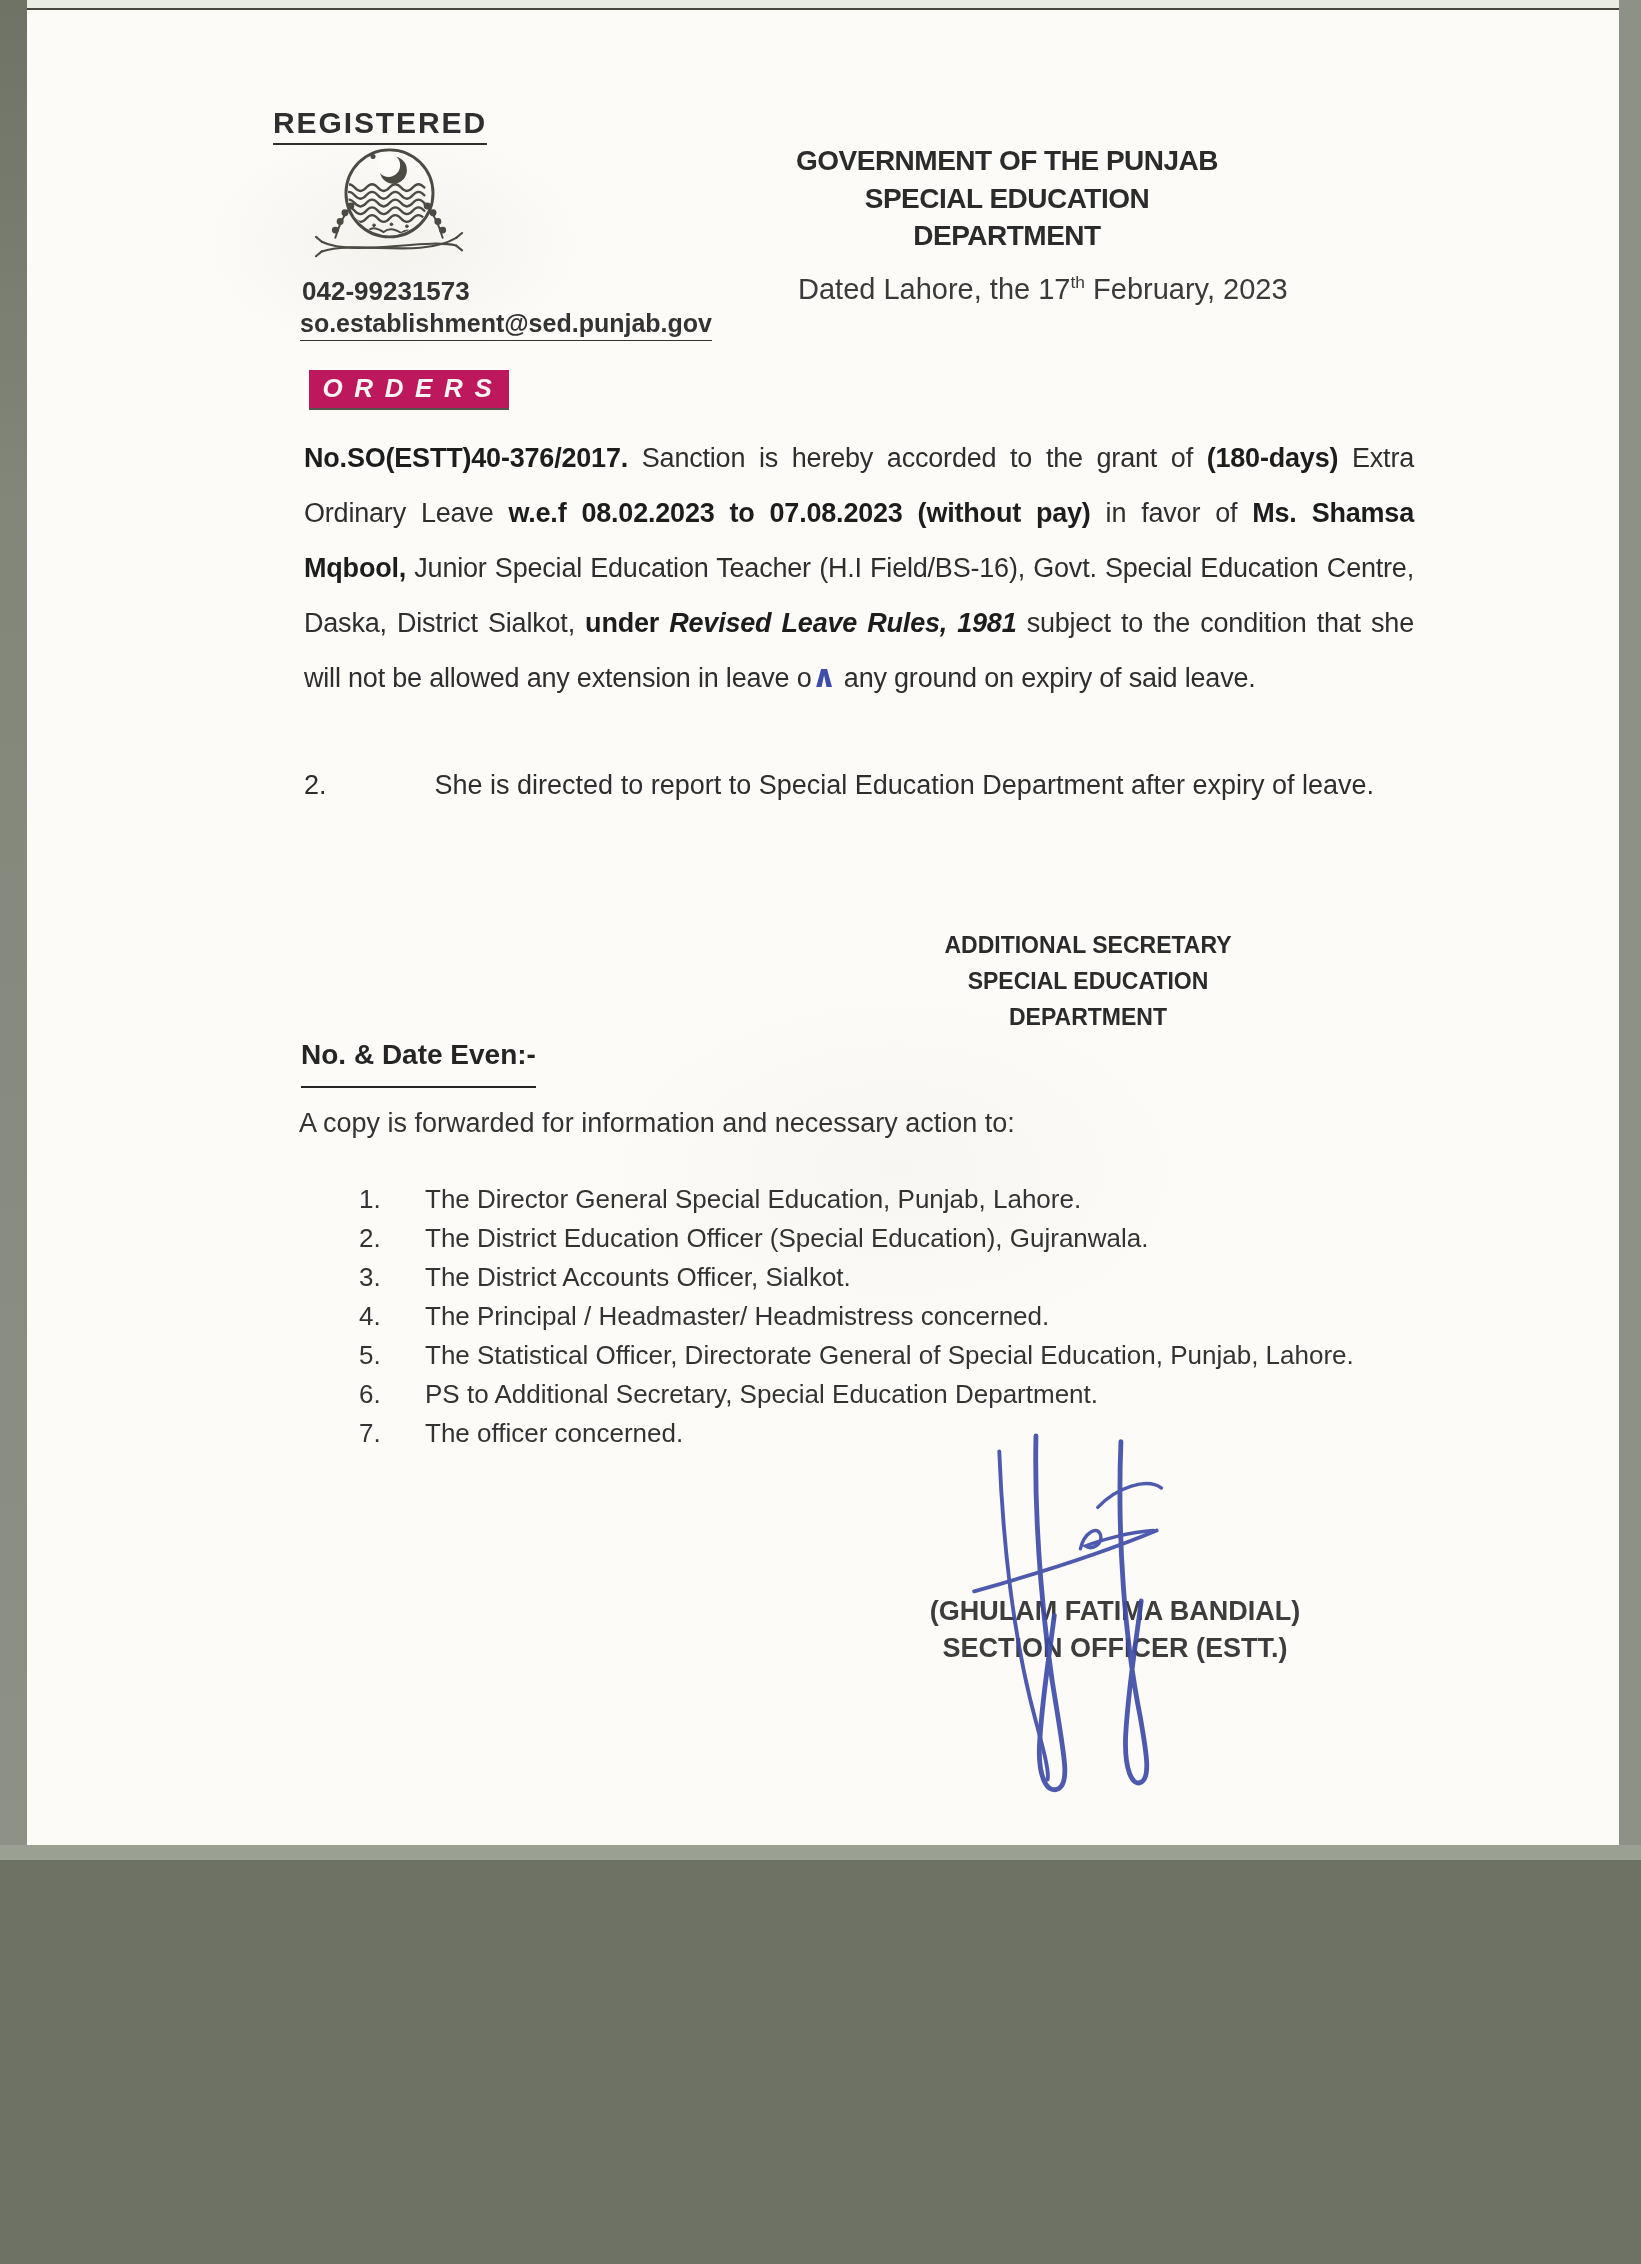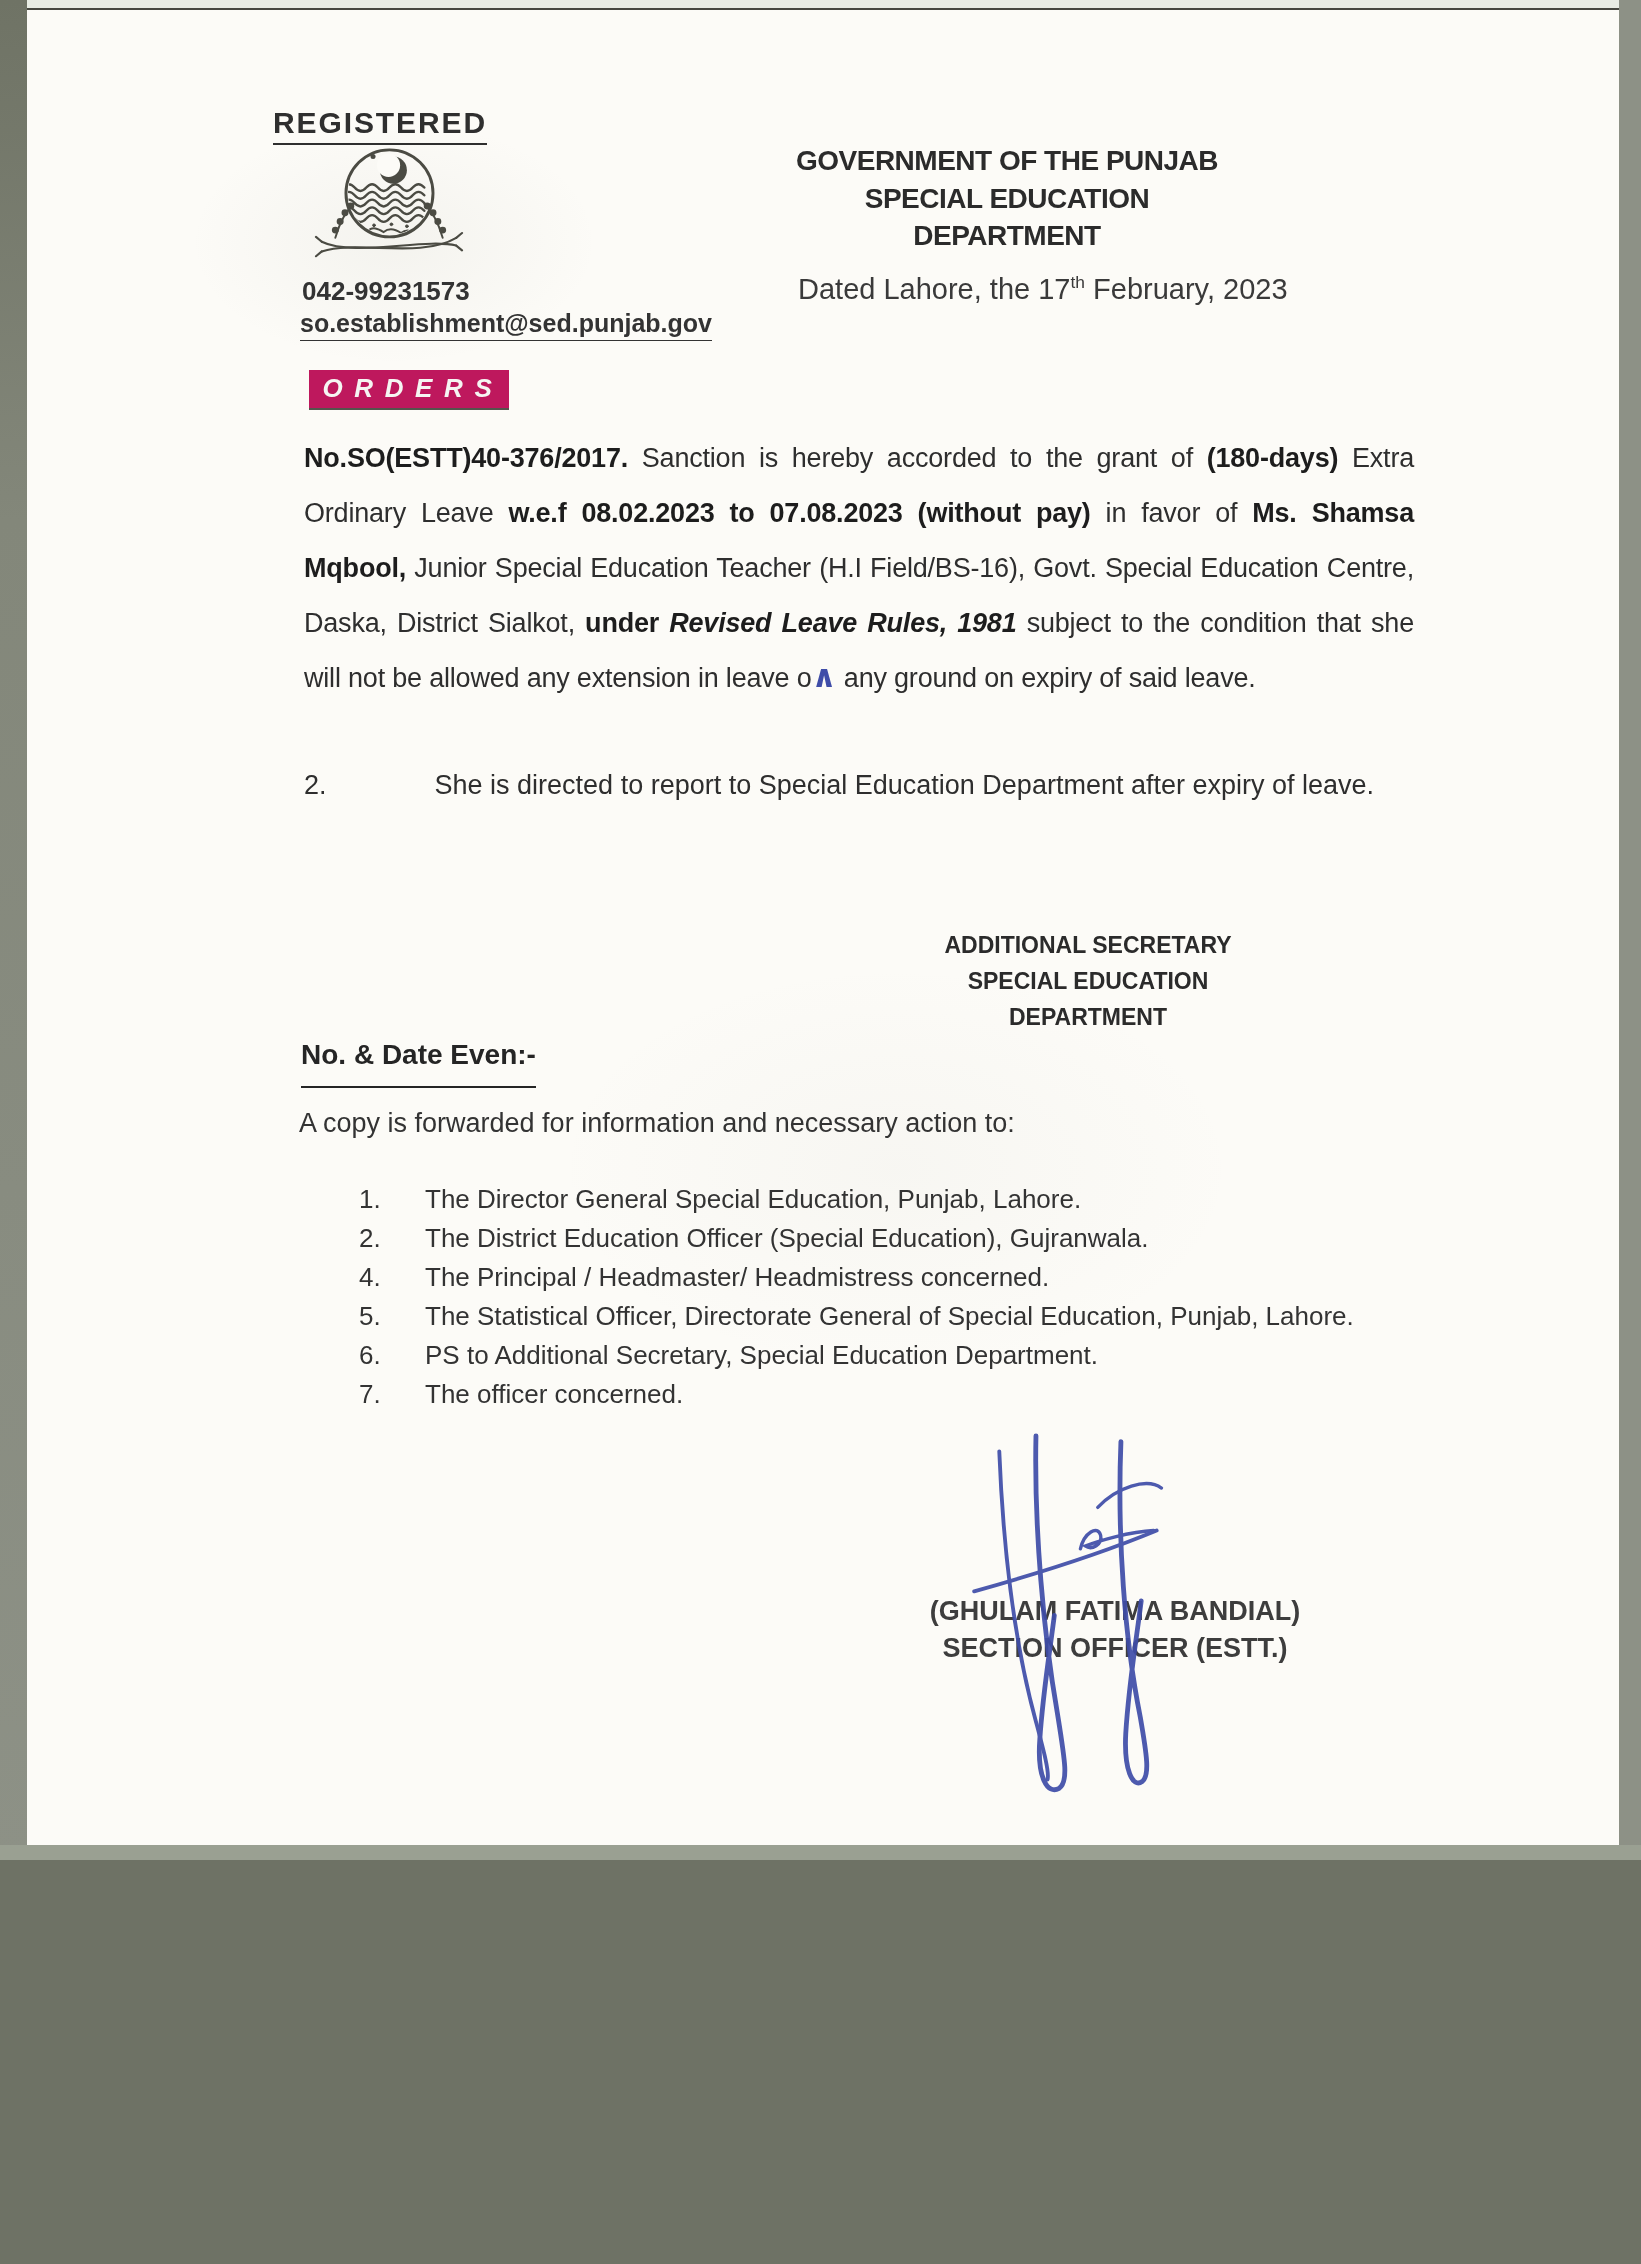--- a/index.html
+++ b/index.html
@@ -171,20 +171,21 @@
       <div>SPECIAL EDUCATION</div>
       <div>DEPARTMENT</div>
     </div>
 
   <div class="abs ref-label">No. &amp; Date Even:-</div>
   <div class="abs forward-note">A copy is forwarded for information and necessary action to:</div>
 
   <div class="abs dist-list">
       <div class="li"><span class="num">1.</span><span>The Director General Special Education, Punjab, Lahore.</span></div>
       <div class="li"><span class="num">2.</span><span>The District Education Officer (Special Education), Gujranwala.</span></div>
+      <div class="li"><span class="num">3.</span><span>The District Accounts Officer, Sialkot.</span></div>
       <div class="li"><span class="num">4.</span><span>The Principal / Headmaster/ Headmistress concerned.</span></div>
       <div class="li"><span class="num">5.</span><span>The Statistical Officer, Directorate General of Special Education, Punjab, Lahore.</span></div>
       <div class="li"><span class="num">6.</span><span>PS to Additional Secretary, Special Education Department.</span></div>
       <div class="li"><span class="num">7.</span><span>The officer concerned.</span></div>
     </div>
 
   <div class="abs signatory">
     <div>(GHULAM FATIMA BANDIAL)</div>
     <div>SECTION OFFICER (ESTT.)</div>
   </div>

